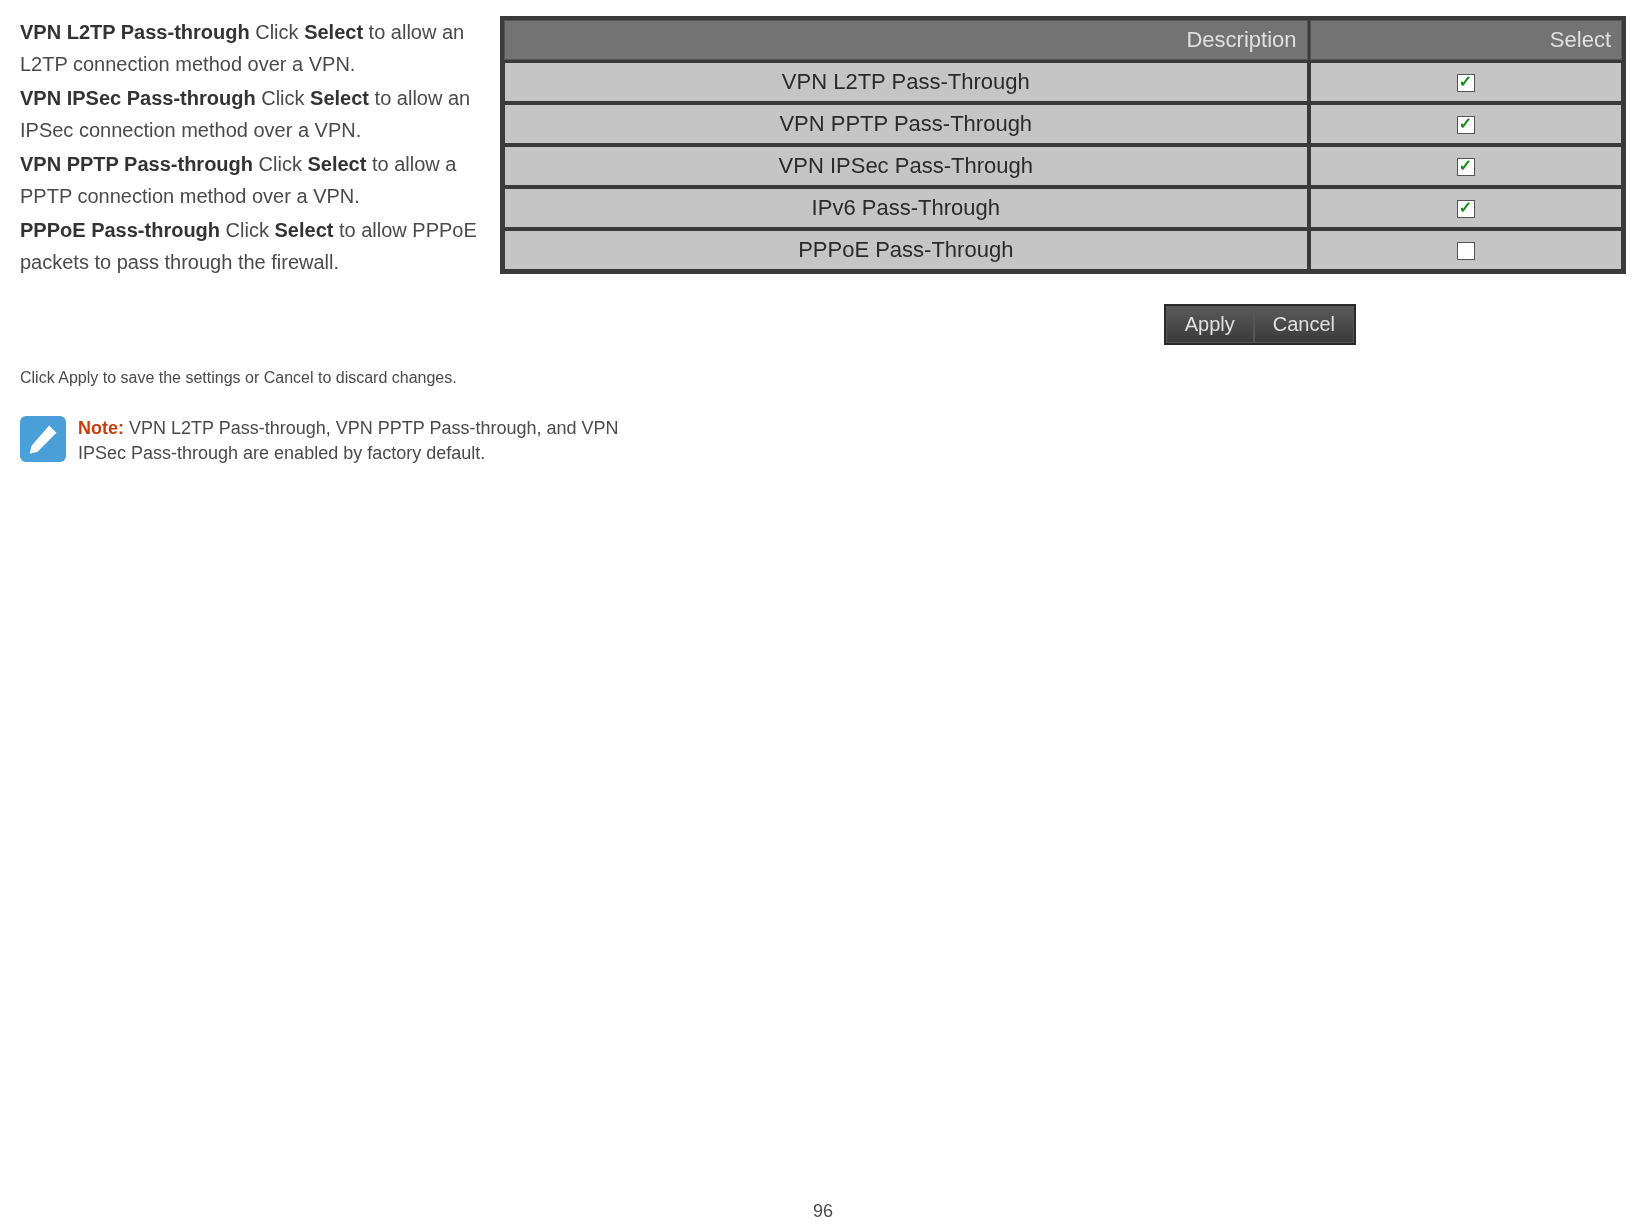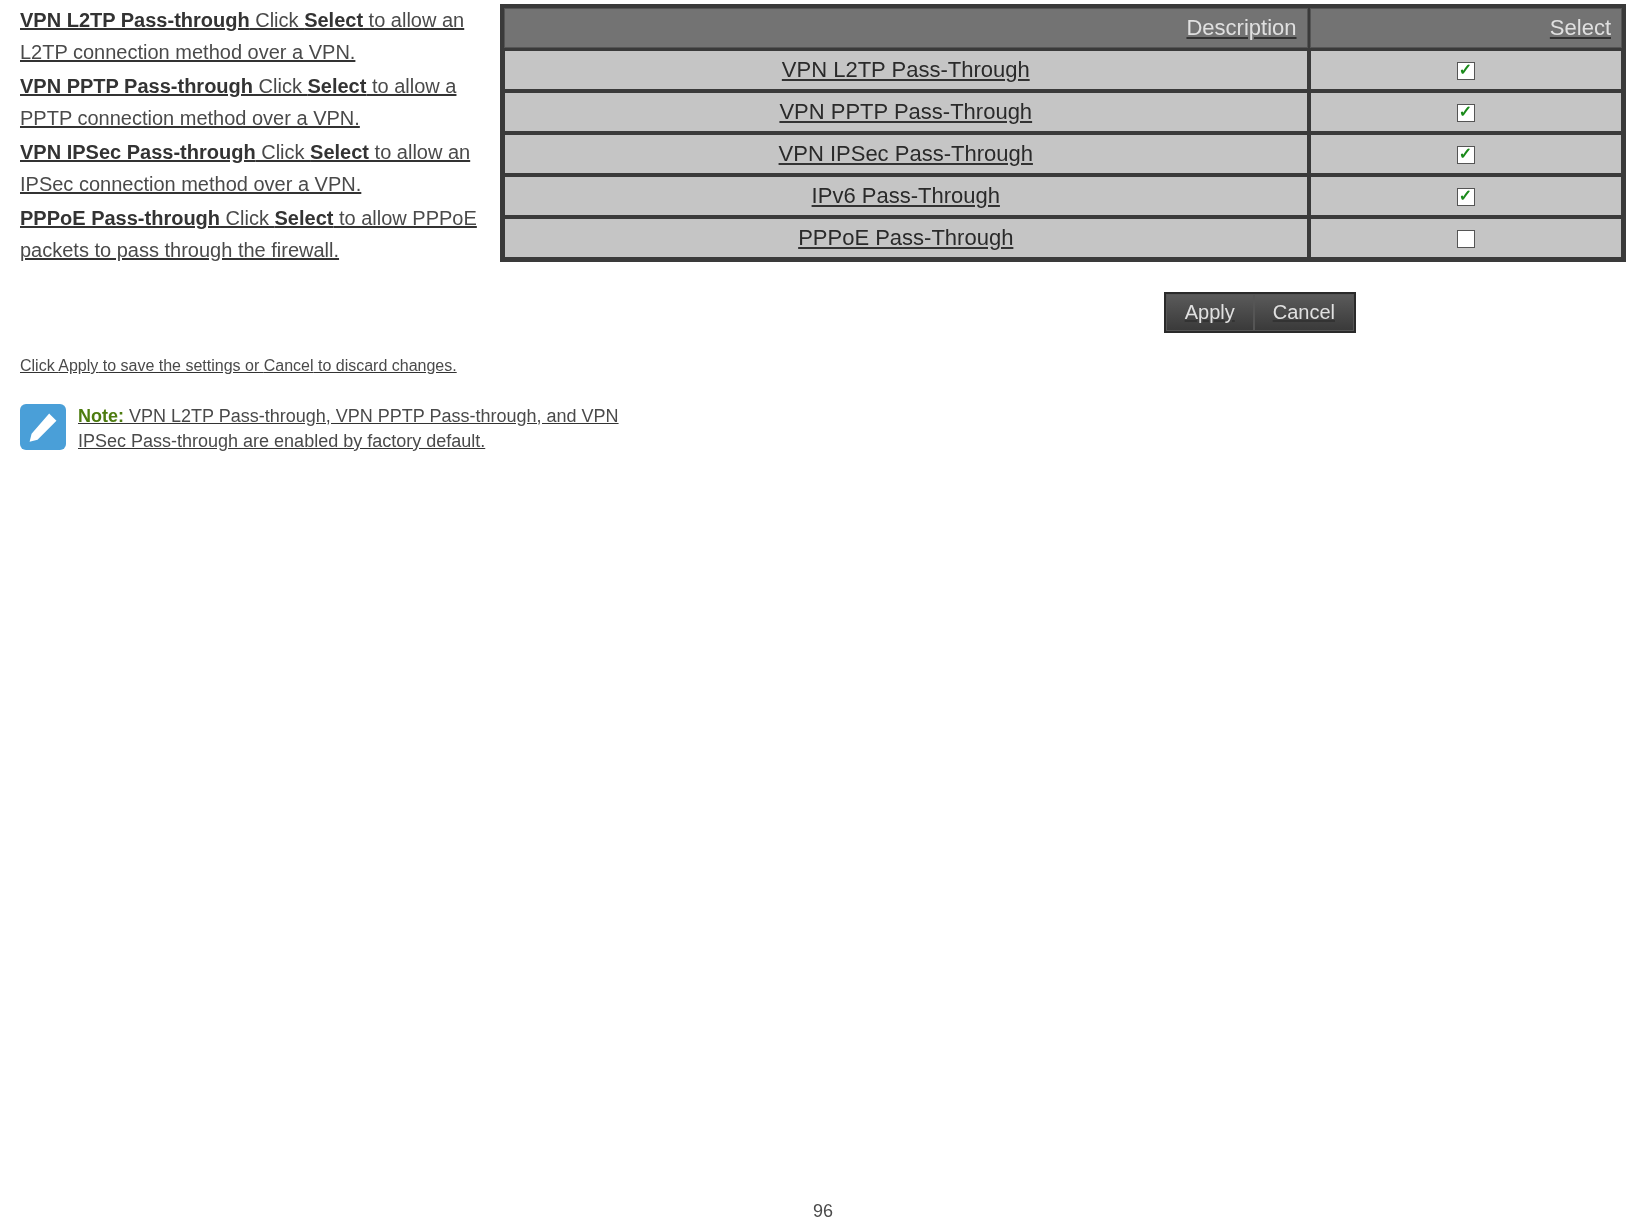--- a/index.html
+++ b/index.html
@@ -9,22 +9,21 @@
     }
     body {
       font-family: Arial, Helvetica, sans-serif;
       background: #ffffff;
       width: 1646px;
       height: 1231px;
       position: relative;
       color: #333333;
     }
     .content-wrapper {
-      padding: 4px 20px;
-      text-decoration: underline;
+      padding: 16px 20px;
     }
     .main-layout {
       display: flex;
       gap: 20px;
     }
     .text-column {
       flex: 0 0 460px;
       font-size: 20px;
       line-height: 1.6;
       color: #4a4a4a;
@@ -138,45 +137,45 @@
       height: 30px;
     }
     .note-text {
       font-size: 18px;
       line-height: 1.4;
       color: #4a4a4a;
       max-width: 560px;
     }
     .note-text .bold {
       font-weight: 700;
-      color: #4d7c0f;
+      color: #c2410c;
     }
     .page-number {
       position: absolute;
       bottom: 9px;
       left: 50%;
       transform: translateX(-50%);
       font-size: 18px;
       color: #4a4a4a;
     }
   </style>
 </head>
 <body>
 
 <div class="content-wrapper">
   <div class="main-layout">
     <div class="text-column">
       <p>
         <span class="bold">VPN L2TP Pass-through</span><span> Click </span><span class="bold">Select</span><span> to allow an L2TP connection method over a VPN.</span>
       </p>
       <p>
+        <span class="bold">VPN IPSec Pass-through</span><span> Click </span><span class="bold">Select</span><span> to allow an IPSec connection method over a VPN.</span>
+      </p>
+      <p>
         <span class="bold">VPN PPTP Pass-through</span><span> Click </span><span class="bold">Select</span><span> to allow a PPTP connection method over a VPN.</span>
-      </p>
-      <p>
-        <span class="bold">VPN IPSec Pass-through</span><span> Click </span><span class="bold">Select</span><span> to allow an IPSec connection method over a VPN.</span>
       </p>
       <p>
         <span class="bold">PPPoE Pass-through</span><span> Click </span><span class="bold">Select</span><span> to allow PPPoE packets to pass through the firewall.</span>
       </p>
     </div>
 
     <div class="right-column">
       <table class="settings-table">
         <thead>
           <tr>

